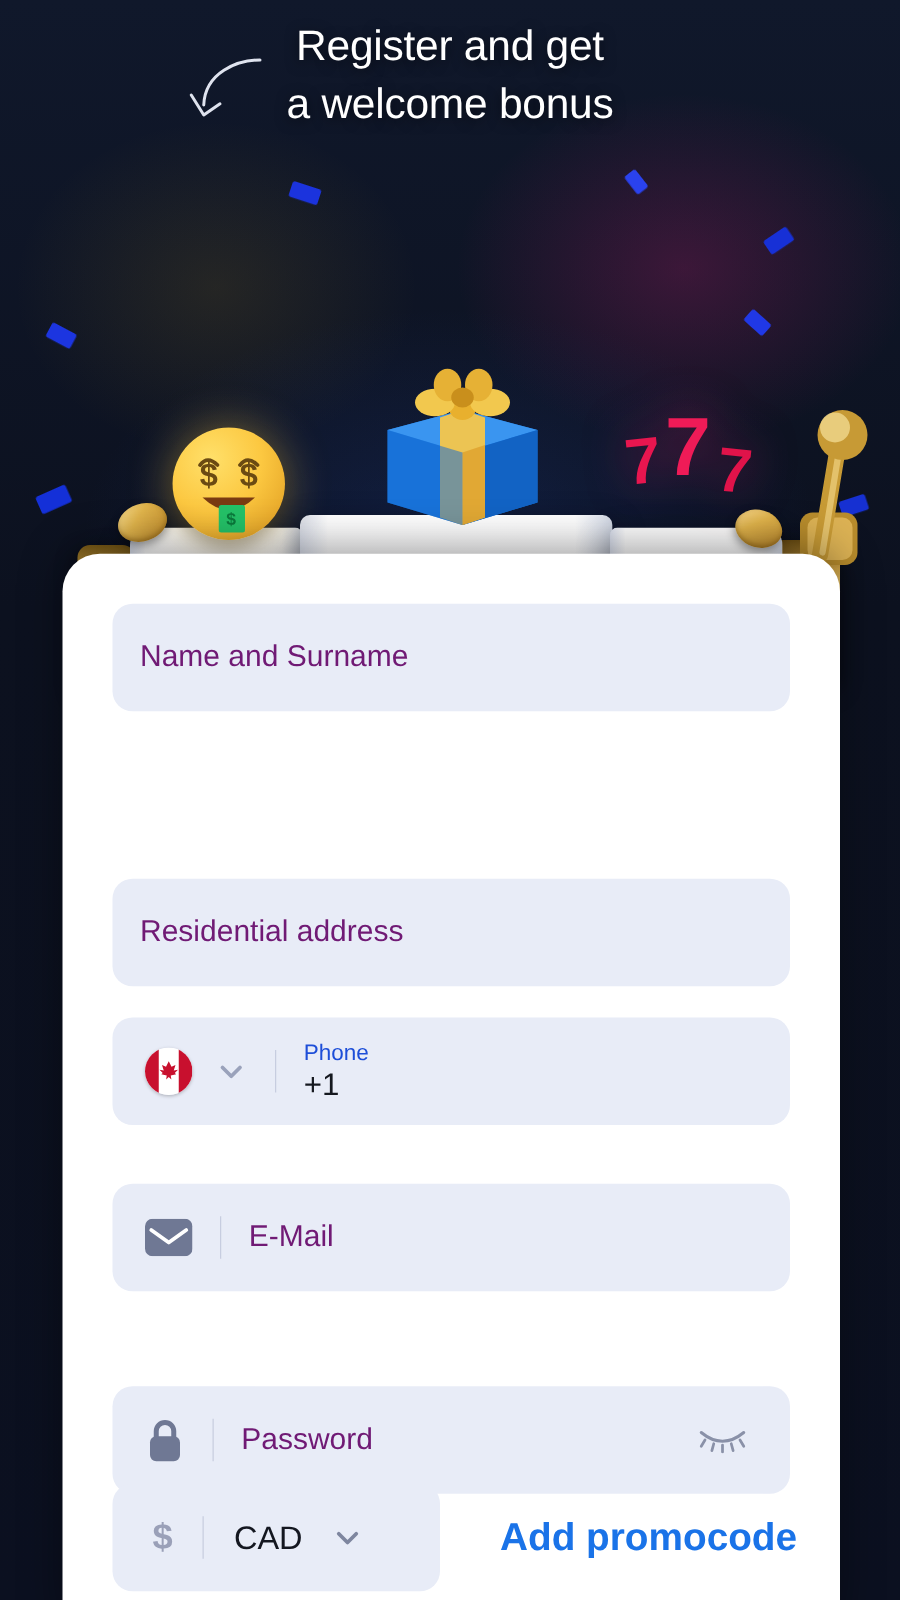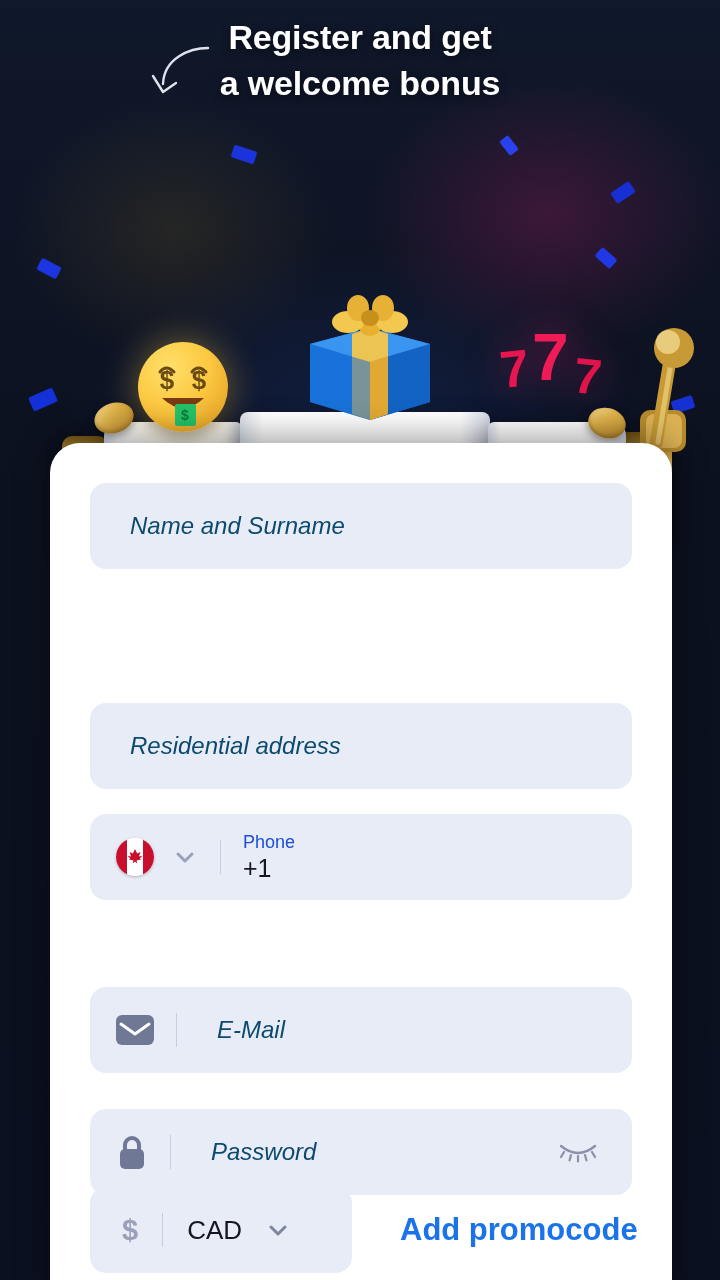--- a/index.html
+++ b/index.html
@@ -21,21 +21,21 @@
 
   
   .header {
     position: absolute; top: 14px; left: 0; width: 720px;
     text-align: center; z-index: 6;
   }
   .header h1 {
     color: #ffffff;
     font-size: 34px;
     line-height: 46px;
-    font-weight: 700;
+    font-weight: 400;
     letter-spacing: -0.2px;
     text-shadow: 0 2px 10px rgba(0,0,0,0.55);
   }
   .arrow-doodle { position: absolute; left: 146px; top: 42px; z-index: 6; }
 
   
   .confetti { position: absolute; border-radius: 2px; z-index: 2; }
   .cf1 { left: 38px;  top: 262px; width: 22px; height: 13px; background: #1c35e0; transform: rotate(28deg); filter: blur(0.5px);}
   .cf2 { left: 30px;  top: 392px; width: 26px; height: 15px; background: #1430d8; transform: rotate(-24deg); filter: blur(0.5px);}
   .cf3 { left: 232px; top: 148px; width: 24px; height: 13px; background: #1b33dd; transform: rotate(18deg); filter: blur(0.5px);}
@@ -111,27 +111,27 @@
     box-shadow: 0 -6px 34px rgba(0,0,0,0.38);
     z-index: 8;
   }
 
   .field {
     position: absolute; left: 40px; width: 542px; height: 86px;
     background: #e8ecf7; border-radius: 16px;
     display: flex; align-items: center;
   }
   .field-ph {
-    color: #0c4a6e; font-size: 24px; font-weight: 400; padding-left: 40px; font-style: italic;
+    color: #701a75; font-size: 24px; font-weight: 400; padding-left: 22px;
   }
   .f1 { top: 40px; }
   .f2 { top: 150px; }
   .f3 { top: 260px; }
   .f4 { top: 371px; }
-  .f5 { top: 544px; }
+  .f5 { top: 504px; }
   .f6 { top: 666px; }
 
   .divider { width: 1px; height: 34px; background: #c7cde0; }
 
   .icon-box { padding-left: 26px; padding-right: 22px; display: flex; align-items: center; }
   .after-div { padding-left: 22px; }
 
   .flag {
     width: 38px; height: 38px; border-radius: 50%; overflow: hidden;
     box-shadow: 0 1px 3px rgba(0,0,0,0.25);

